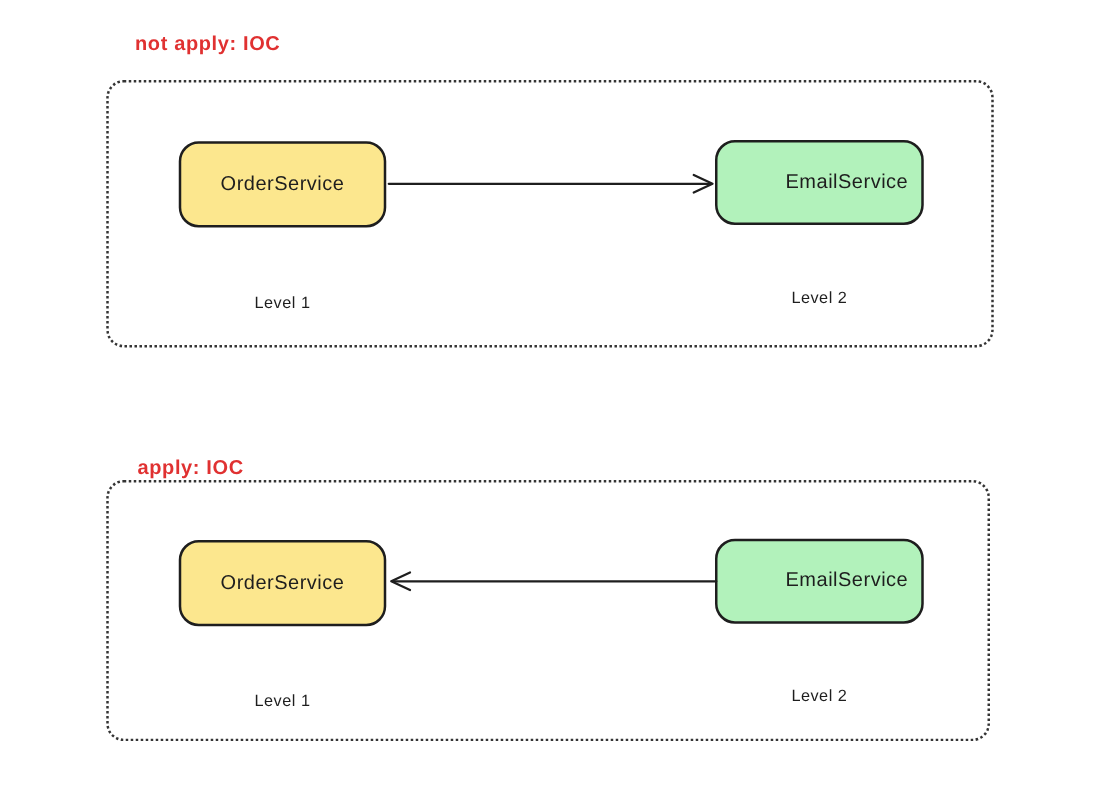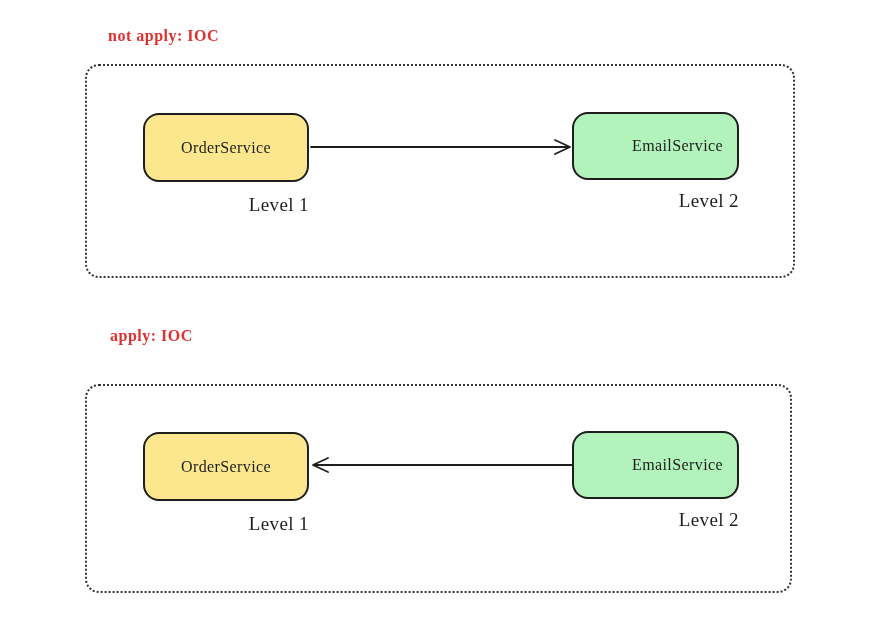--- a/index.html
+++ b/index.html
@@ -9,21 +9,21 @@
     --stroke: #1e1e1e;
     --frame-stroke: #343434;
   }
   * { box-sizing: border-box; margin: 0; padding: 0; }
   html, body { background: #ffffff; }
   #canvas {
     position: relative;
     width: 881px;
     height: 640px;
     background: #ffffff;
-    font-family: Liberation Serif, serif;
+    font-family: Liberation Sans, sans-serif;
     color: var(--stroke);
     overflow: hidden;
   }
   .section-label {
     position: absolute;
     font-size: 16px;
     font-weight: bold;
     letter-spacing: 0.5px;
     color: var(--label-red);
     white-space: nowrap;
@@ -42,24 +42,25 @@
     align-items: center;
     justify-content: center;
     font-size: 16px;
     letter-spacing: 0.4px;
     color: var(--stroke);
   }
   .node.yellow { background: var(--order-service-fill); justify-content: center; }
   .node.green  { background: var(--email-service-fill); padding-left: 44px; }
   .level-label {
     position: absolute;
-    text-align: right;
-    font-size: 19px;
+    text-align: center;
+    font-size: 13px;
     letter-spacing: 0.4px;
     color: var(--stroke);
+    margin-top: 40px;
   }
   .arrow {
     position: absolute;
     overflow: visible;
   }
   .arrow line, .arrow polyline {
     stroke: var(--stroke);
     stroke-width: 1.8;
     fill: none;
     stroke-linecap: round;
@@ -85,21 +86,21 @@
 
   <div class="level-label" style="left:143px; top:194px; width:166px;">Level 1</div>
 
   <div class="level-label" style="left:572px; top:190px; width:167px;">Level 2</div>
 
   <svg class="arrow" style="left:309px; top:135px;" width="266" height="24" viewBox="0 0 266 24">
     <line x1="2" y1="12" x2="260" y2="12"></line>
     <polyline points="246,5 261,12 246,19"></polyline>
   </svg>
 
-  <div class="section-label" style="left:110px; top:327px;">apply: IOC</div>
+  <div class="section-label" style="left:110px; top:366px;">apply: IOC</div>
 
   <div class="frame" style="left:85px; top:384px; width:707px; height:209px;"></div>
 
   <div class="node yellow" style="left:143px; top:432px; width:166px; height:69px;">
     <span>OrderService</span>
   </div>
 
   <div class="node green" style="left:572px; top:431px; width:167px; height:68px;">
     <span>EmailService</span>
   </div>

